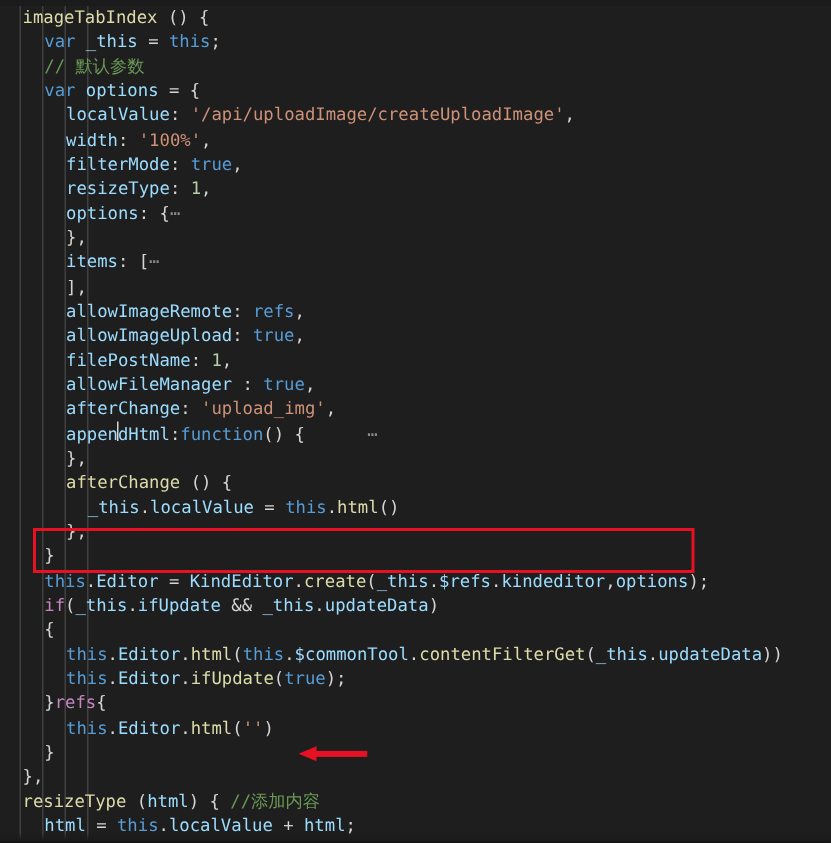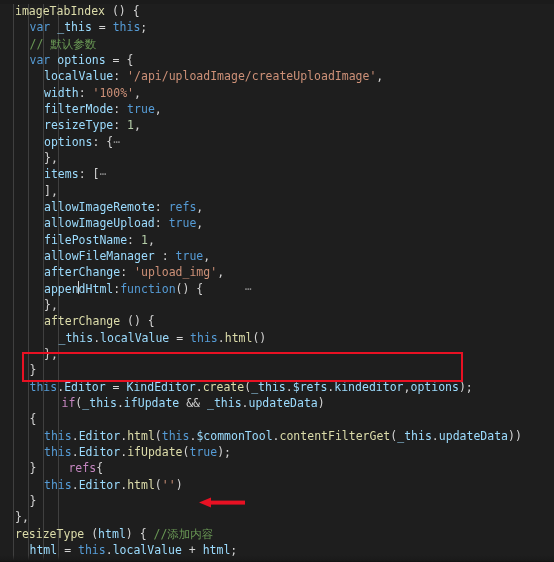--- a/index.html
+++ b/index.html
@@ -44,21 +44,21 @@
     left: 0;
     width: 554px;
     height: 16.33px;
     white-space: pre;
     color: #d4d4d4;
   }
   .line .txt { display: inline-block; }
 
   
   .kw       { color: #569cd6; }  
-  .kwc      { color: #c586c0; padding-left: 32px; }  
+  .kwc      { color: #c586c0; }  
   .prop     { color: #9cdcfe; }  
   .fn       { color: #dcdcaa; }  
   .str      { color: #ce9178; }  
   .num      { color: #b5cea8; }  
   .cmt      { color: #6a9955; }  
   .punc     { color: #d4d4d4; }
   .fold     { color: #8a8a8a; }  
 
   
   .annot-rect {

